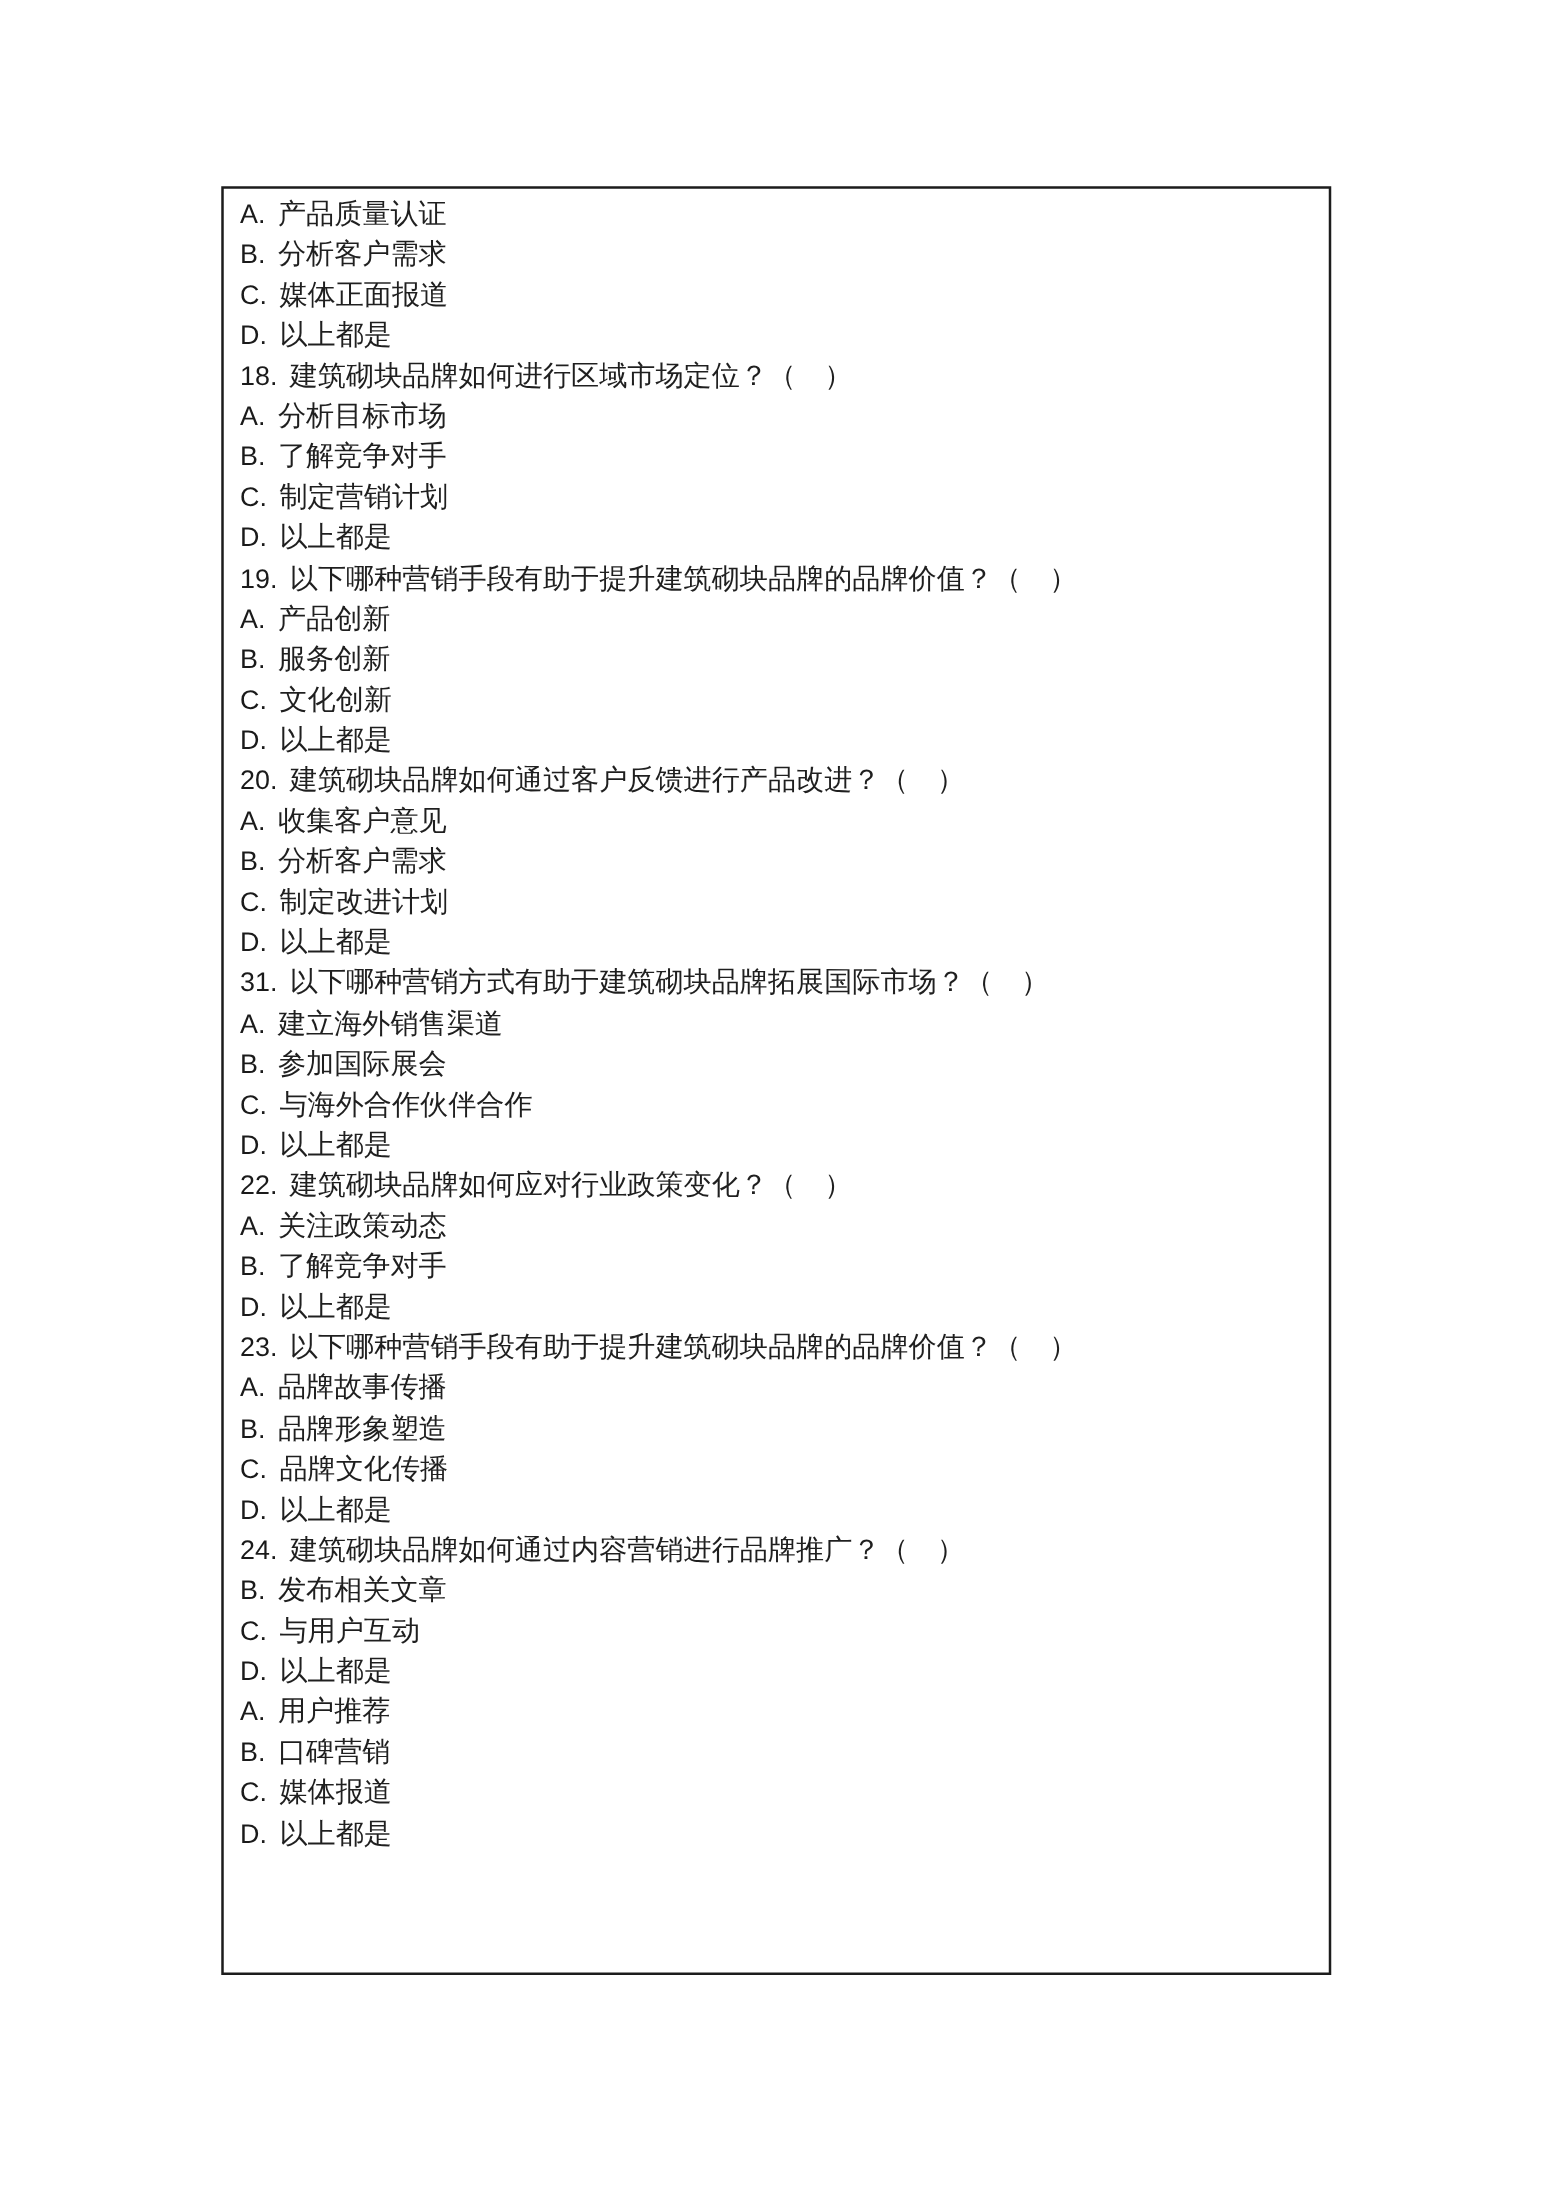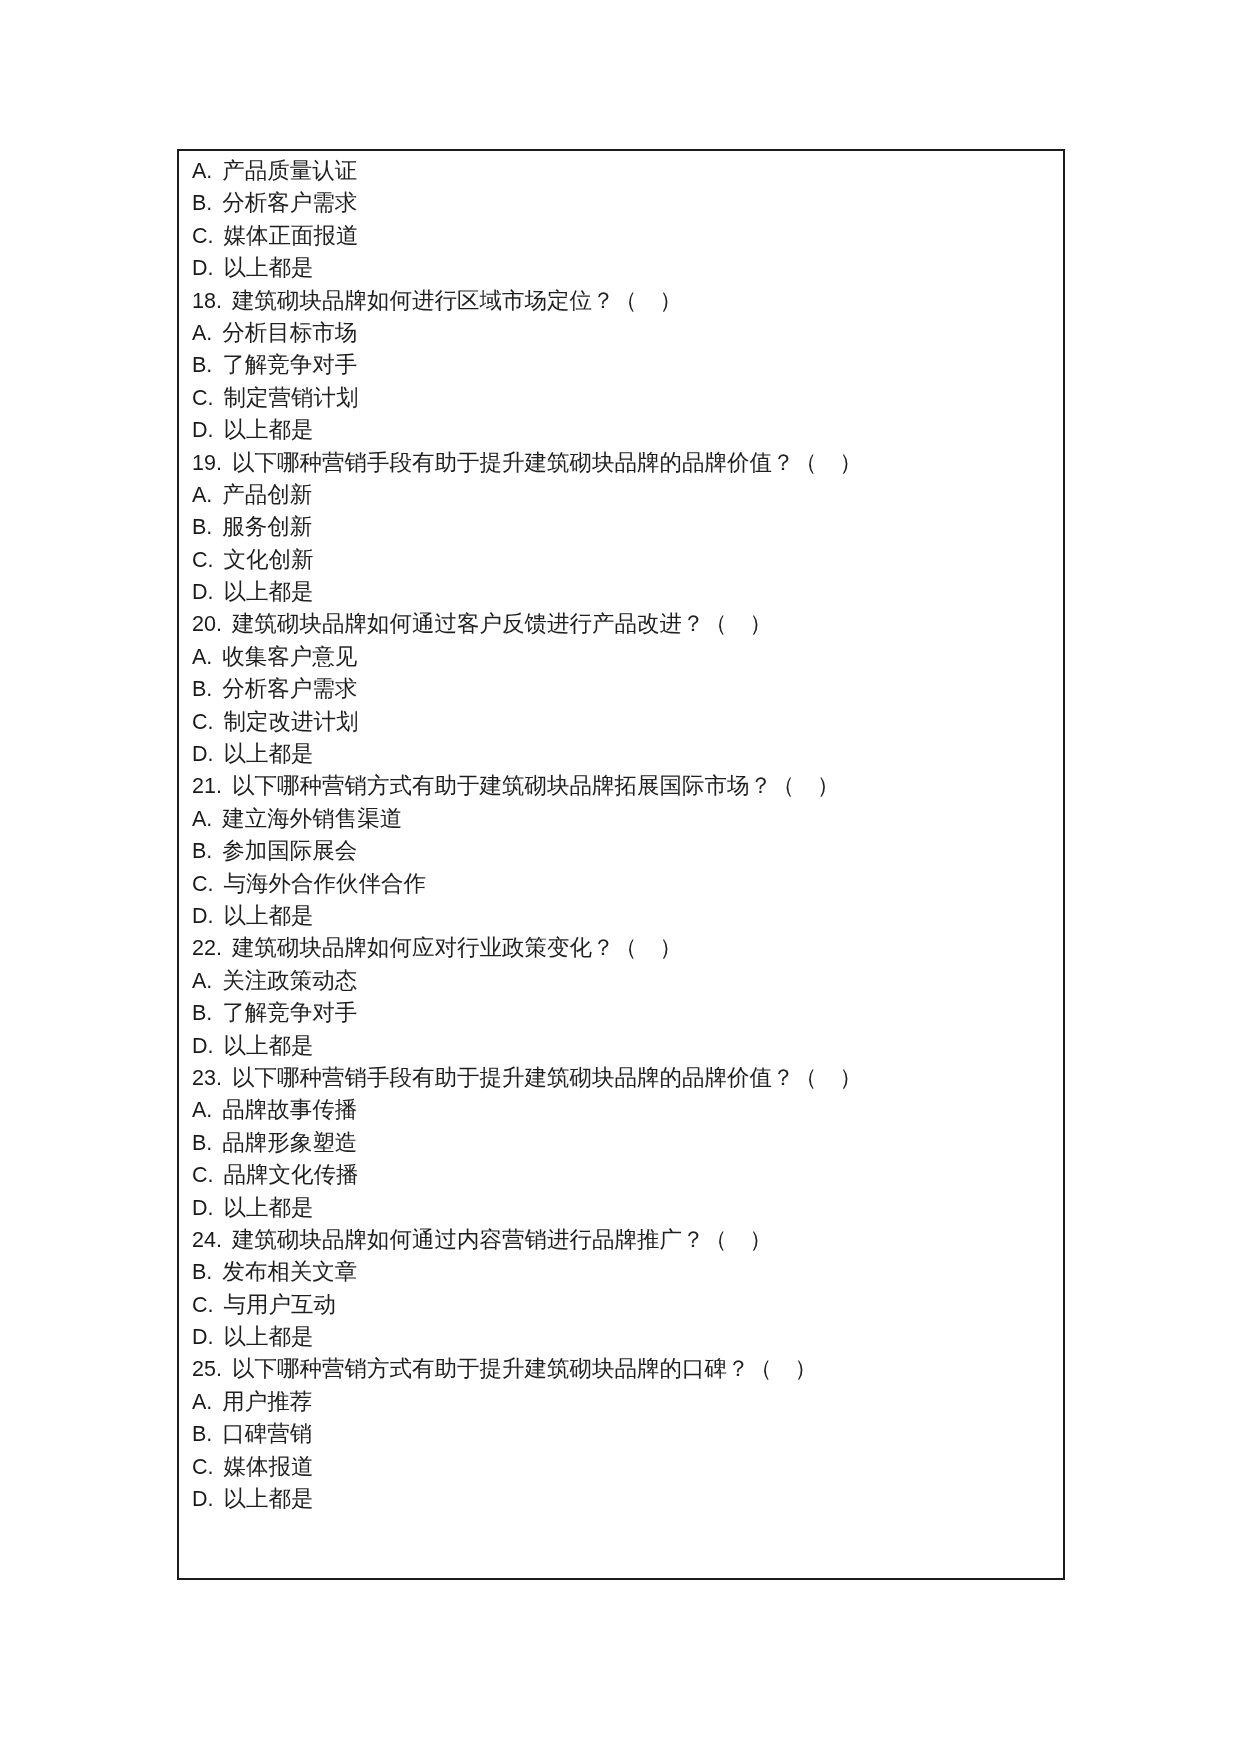--- a/index.html
+++ b/index.html
@@ -64,38 +64,37 @@
         <div class="line"><span class="prefix">19.</span><span class="text">以下哪种营销手段有助于提升建筑砌块品牌的品牌价值？（　）</span></div>
         <div class="line"><span class="prefix">A.</span><span class="text">产品创新</span></div>
         <div class="line"><span class="prefix">B.</span><span class="text">服务创新</span></div>
         <div class="line"><span class="prefix">C.</span><span class="text">文化创新</span></div>
         <div class="line"><span class="prefix">D.</span><span class="text">以上都是</span></div>
         <div class="line"><span class="prefix">20.</span><span class="text">建筑砌块品牌如何通过客户反馈进行产品改进？（　）</span></div>
         <div class="line"><span class="prefix">A.</span><span class="text">收集客户意见</span></div>
         <div class="line"><span class="prefix">B.</span><span class="text">分析客户需求</span></div>
         <div class="line"><span class="prefix">C.</span><span class="text">制定改进计划</span></div>
         <div class="line"><span class="prefix">D.</span><span class="text">以上都是</span></div>
-        <div class="line"><span class="prefix">21.</span><span class="text">以下哪种营销方式有助于建筑砌块品牌拓展国际市场？（　）</span></div>
+        <div class="line"><span class="prefix">31.</span><span class="text">以下哪种营销方式有助于建筑砌块品牌拓展国际市场？（　）</span></div>
         <div class="line"><span class="prefix">A.</span><span class="text">建立海外销售渠道</span></div>
         <div class="line"><span class="prefix">B.</span><span class="text">参加国际展会</span></div>
         <div class="line"><span class="prefix">C.</span><span class="text">与海外合作伙伴合作</span></div>
         <div class="line"><span class="prefix">D.</span><span class="text">以上都是</span></div>
         <div class="line"><span class="prefix">22.</span><span class="text">建筑砌块品牌如何应对行业政策变化？（　）</span></div>
         <div class="line"><span class="prefix">A.</span><span class="text">关注政策动态</span></div>
         <div class="line"><span class="prefix">B.</span><span class="text">了解竞争对手</span></div>
         <div class="line"><span class="prefix">D.</span><span class="text">以上都是</span></div>
         <div class="line"><span class="prefix">23.</span><span class="text">以下哪种营销手段有助于提升建筑砌块品牌的品牌价值？（　）</span></div>
         <div class="line"><span class="prefix">A.</span><span class="text">品牌故事传播</span></div>
         <div class="line"><span class="prefix">B.</span><span class="text">品牌形象塑造</span></div>
         <div class="line"><span class="prefix">C.</span><span class="text">品牌文化传播</span></div>
         <div class="line"><span class="prefix">D.</span><span class="text">以上都是</span></div>
         <div class="line"><span class="prefix">24.</span><span class="text">建筑砌块品牌如何通过内容营销进行品牌推广？（　）</span></div>
         <div class="line"><span class="prefix">B.</span><span class="text">发布相关文章</span></div>
         <div class="line"><span class="prefix">C.</span><span class="text">与用户互动</span></div>
         <div class="line"><span class="prefix">D.</span><span class="text">以上都是</span></div>
-        <div class="line"><span class="prefix">25.</span><span class="text">以下哪种营销方式有助于提升建筑砌块品牌的口碑？（　）</span></div>
         <div class="line"><span class="prefix">A.</span><span class="text">用户推荐</span></div>
         <div class="line"><span class="prefix">B.</span><span class="text">口碑营销</span></div>
         <div class="line"><span class="prefix">C.</span><span class="text">媒体报道</span></div>
         <div class="line"><span class="prefix">D.</span><span class="text">以上都是</span></div>
       </div>
   </div>
 </div>
 
 </body></html>

